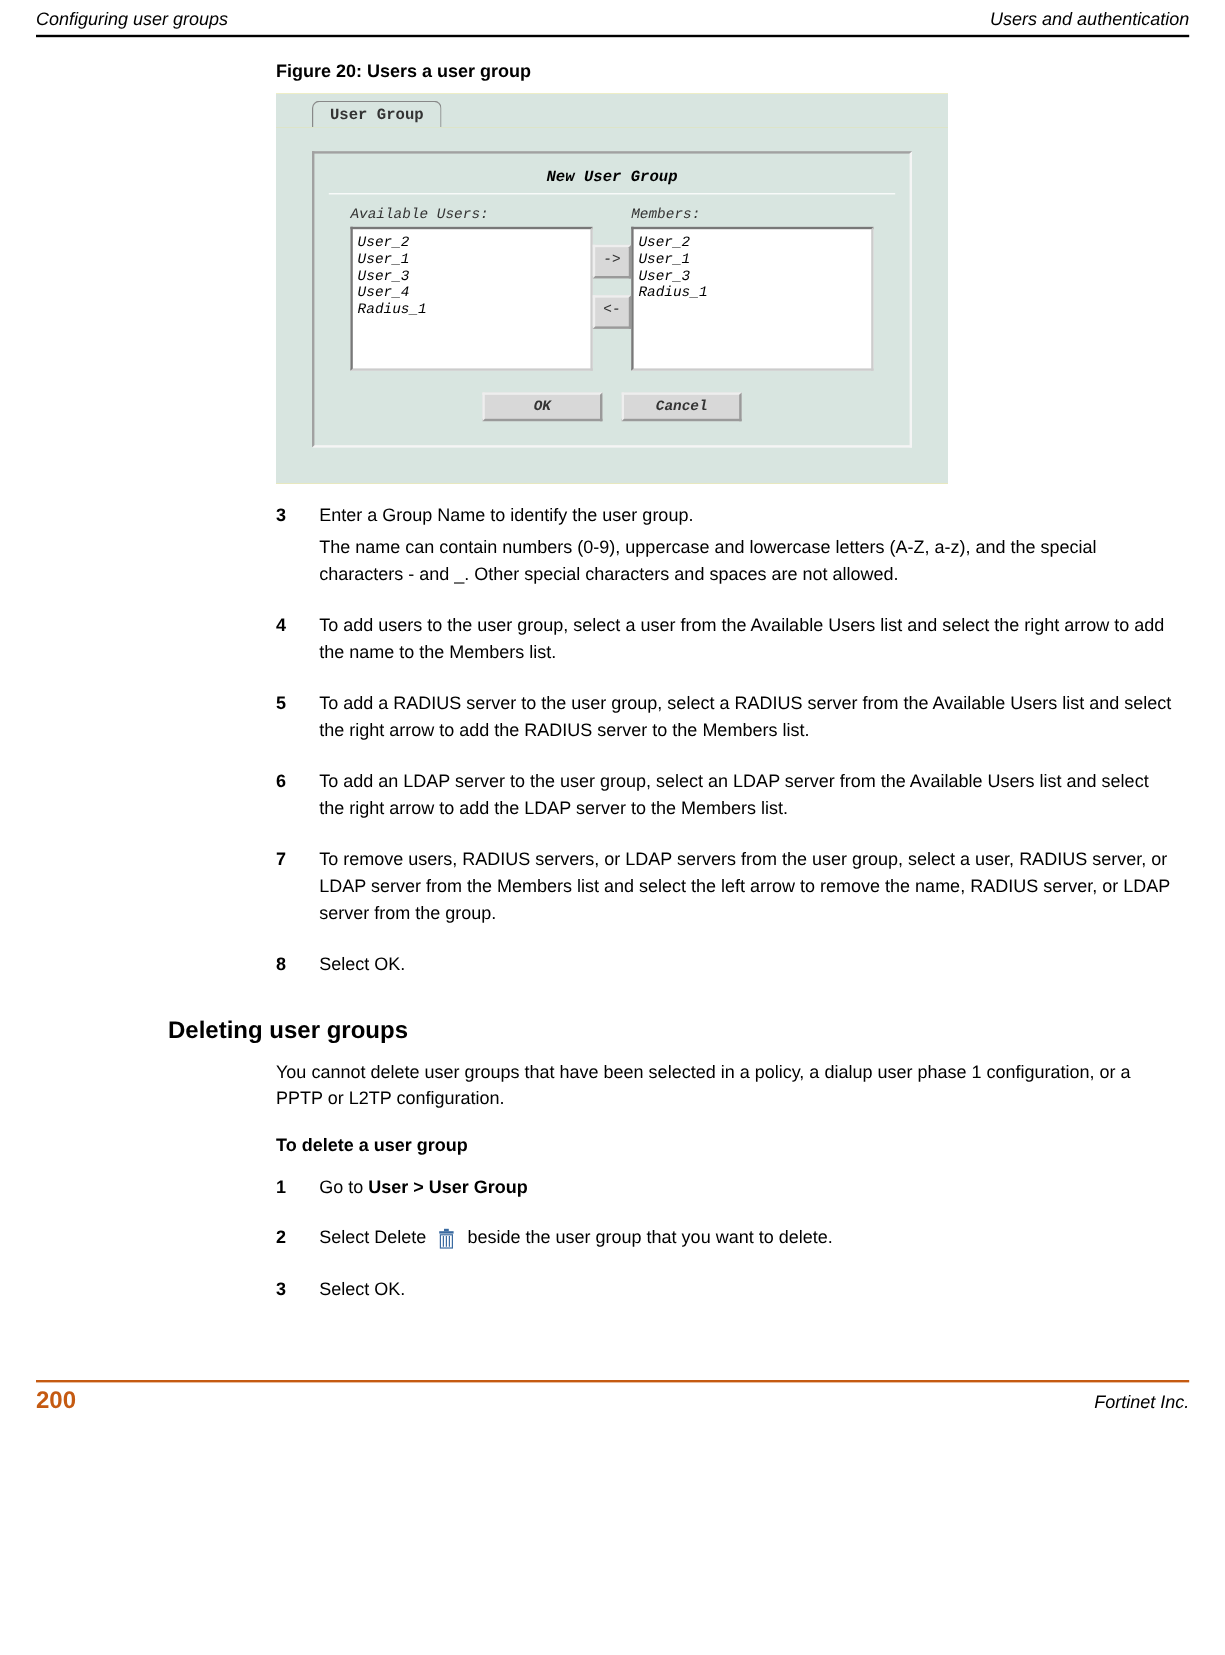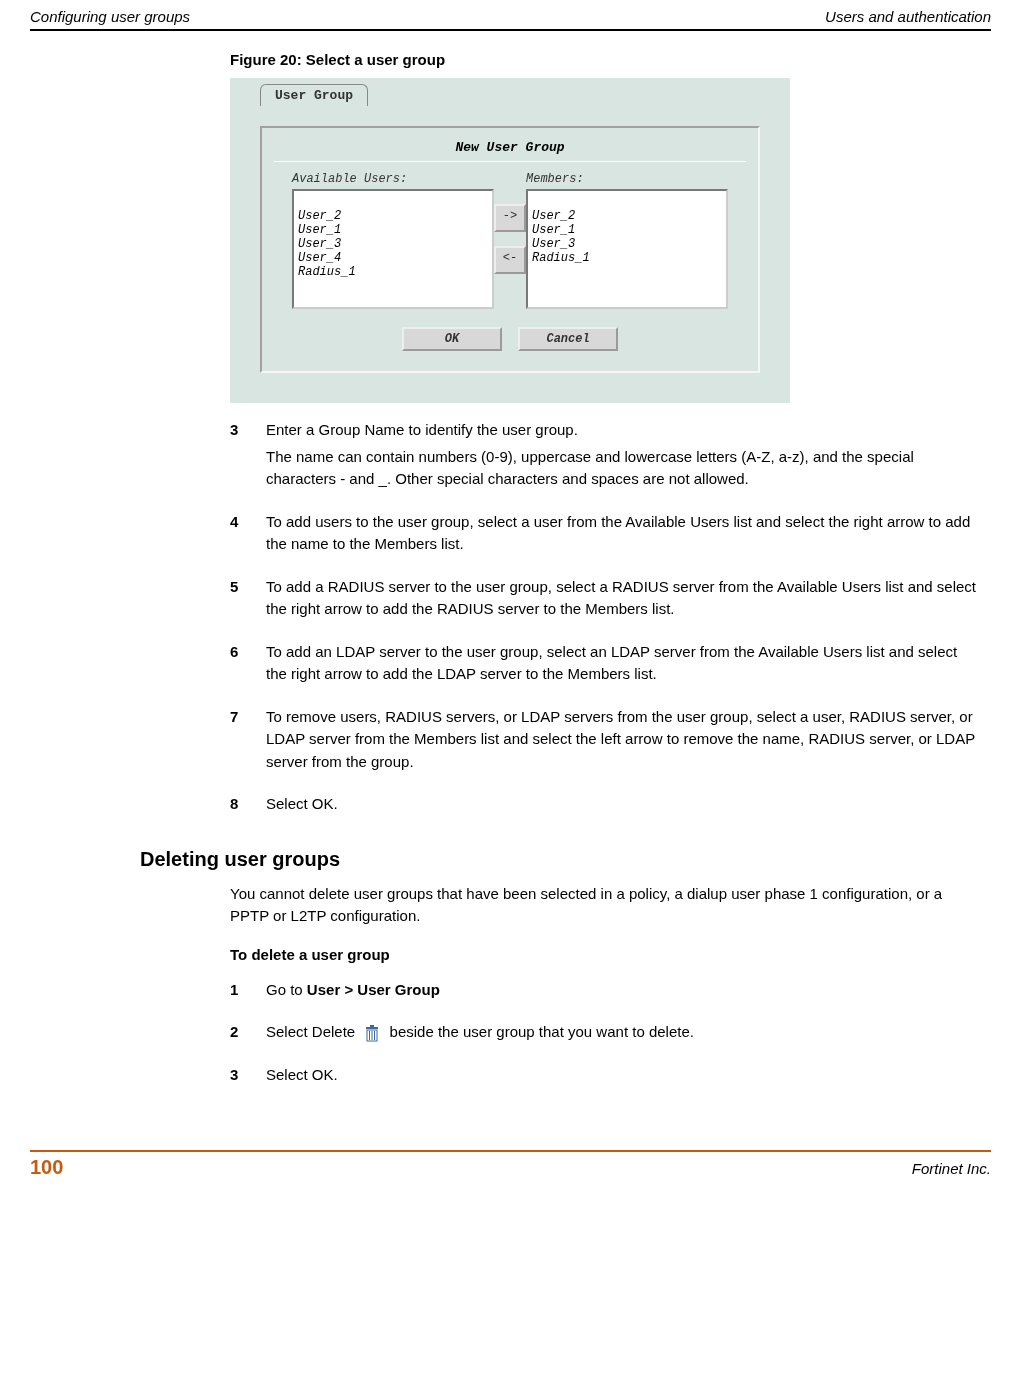--- a/index.html
+++ b/index.html
@@ -113,21 +113,21 @@
     font-size: 12px;
     color: #333;
     margin-bottom: 3px;
   }
   .listbox {
     border: 2px inset #ccc;
     background: #fff;
     height: 120px;
     font-family: "Courier New", monospace;
     font-size: 12px;
-    padding: 18px 4px;
+    padding: 4px 4px;
     box-sizing: border-box;
     overflow: hidden;
   }
   .arrow-col {
     display: flex;
     flex-direction: column;
     gap: 14px;
     padding-top: 32px;
   }
   .arrow-btn {
@@ -216,21 +216,21 @@
 <div class="page">
 
   <div class="header-row">
     <span>Configuring user groups</span>
     <span>Users and authentication</span>
   </div>
   <div class="header-rule"></div>
 
   <div class="content">
 
-    <div class="figure-caption">Figure 20: Select a user group</div>
+    <div class="figure-caption">Figure 20: Users a user group</div>
 
     <div class="figure-box">
       <div class="tab-row">
         <span class="tab">User Group</span>
       </div>
       <div class="figure-inner">
         <div class="panel">
           <div class="panel-title-row">New User Group</div>
 
 
@@ -339,17 +339,17 @@
           <div class="step-body">
             <p>Select OK.</p>
           </div>
         </div>
       </div>
 
   </div>
 
   <div class="footer-rule"></div>
   <div class="footer-row">
-    <span class="footer-page">100</span>
+    <span class="footer-page">200</span>
     <span class="footer-co">Fortinet Inc.</span>
   </div>
 
 </div>
 
 </body></html>

